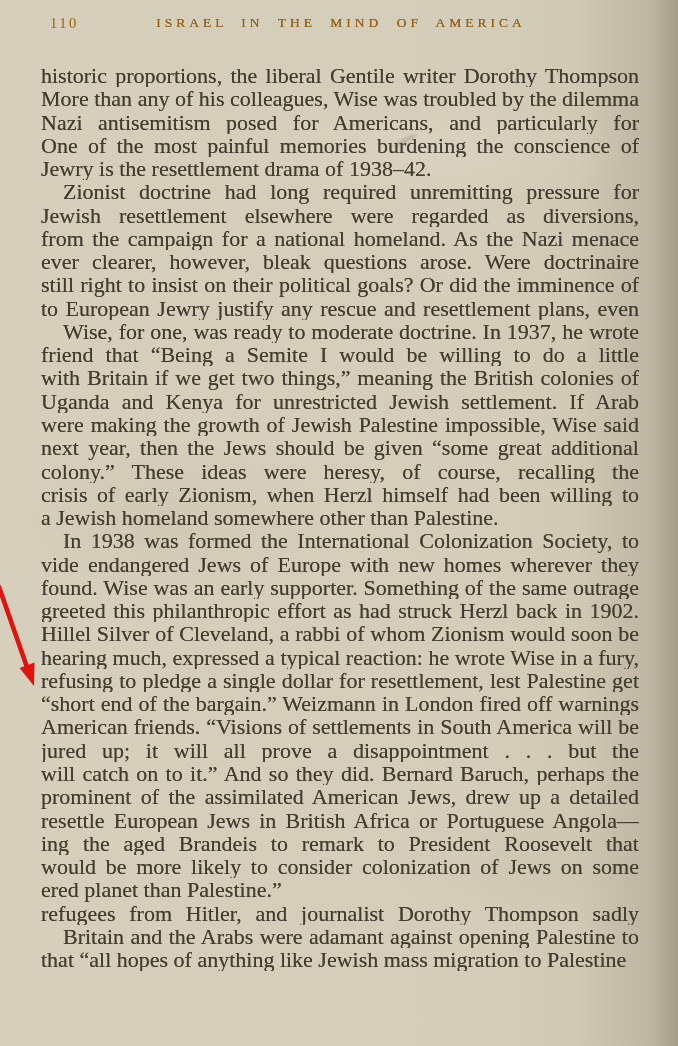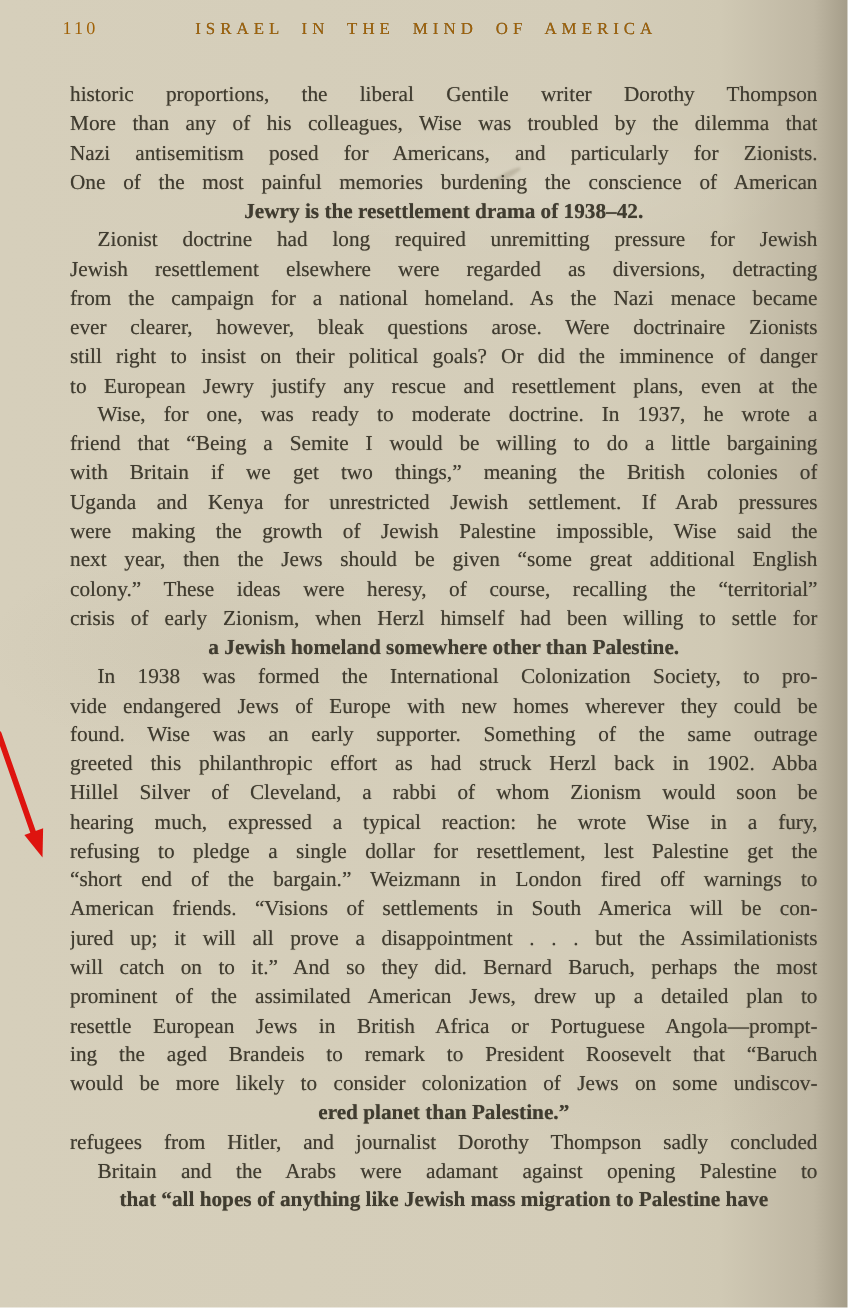--- a/index.html
+++ b/index.html
@@ -63,41 +63,40 @@
     width: 100%;
     text-align: center;
     font-size: 13.5px;
     letter-spacing: 4px;
     word-spacing: 7px;
     text-shadow: 0 0 0.5px rgba(60,55,40,0.7);
   }
   .body-text {
     position: absolute;
     top: 64px;
-    left: 56px;
+    left: 41px;
     width: 598px;
     color: #403c30;
-    font-size: 17px;
+    font-size: 22px;
     text-shadow: 0 0 0.6px rgba(62,57,43,0.65);
   }
   .line {
     height: 23.27px;
     line-height: 23.27px;
     overflow: hidden;
     text-align: justify;
     white-space: normal;
   }
   .line::after {
     content: "";
     display: inline-block;
     width: 100%;
   }
   .line.last {
-    text-align: center;
-    font-weight: bold;
+    text-align: left;
   }
   .line.last::after {
     content: none;
   }
   .line.indent {
     text-indent: 22px;
   }
   .arrow-annotation {
     position: absolute;
     left: 0;

